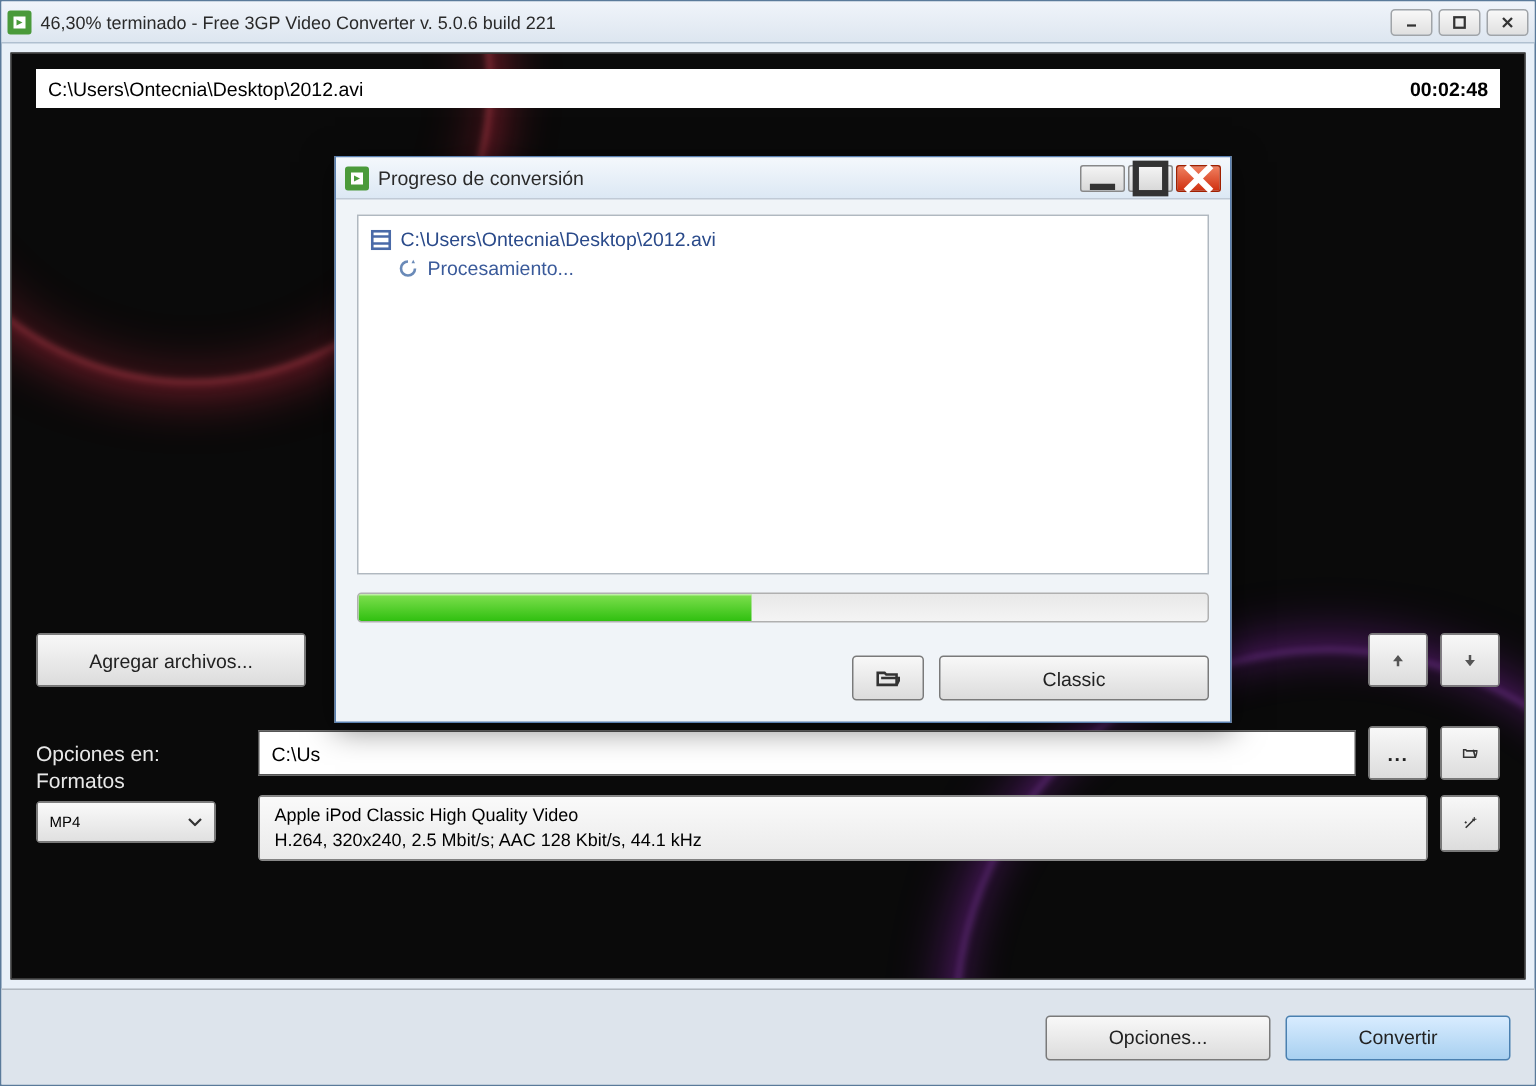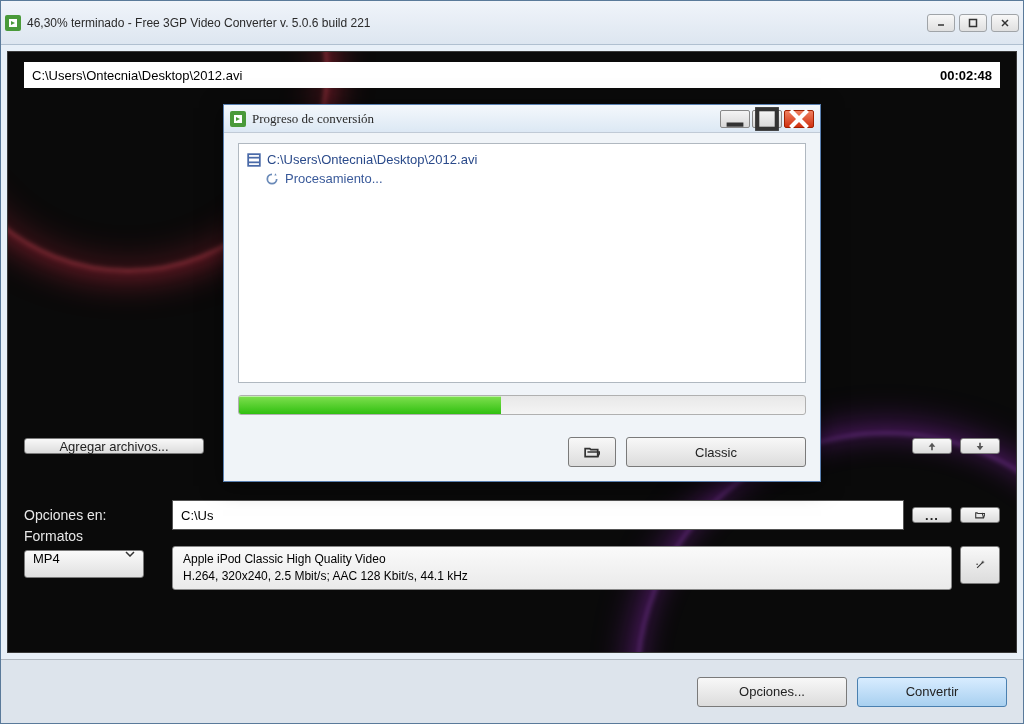--- a/index.html
+++ b/index.html
@@ -1,20 +1,20 @@
 <!DOCTYPE html>
 <html><head>
 <meta charset="utf-8">
 <style>
 * { box-sizing: border-box; margin: 0; padding: 0; font-family: "Segoe UI", Tahoma, sans-serif; }
 body { background: #d4e4f0; width: 1024px; height: 724px; overflow: hidden; position: relative; }
 
 
 .main-window { position: absolute; inset: 0; border: 1px solid #5a7a9a; background: #e8f0f8; display: flex; flex-direction: column; }
-.titlebar { height: 44px; background: linear-gradient(#f0f4fa, #dde6f0); display: flex; align-items: center; padding: 0 4px; border-bottom: 1px solid #b0c0d0; }
+.titlebar { height: 28px; background: linear-gradient(#f0f4fa, #dde6f0); display: flex; align-items: center; padding: 0 4px; border-bottom: 1px solid #b0c0d0; }
 .title-icon { width: 16px; height: 16px; background: #4a9a3a; border-radius: 2px; display: flex; align-items: center; justify-content: center; margin-right: 6px; }
 .title-icon svg { width: 10px; height: 10px; }
 .titlebar-text { flex: 1; font-size: 12px; color: #2a2a2a; }
 .win-controls { display: flex; gap: 4px; }
 .win-btn { width: 28px; height: 18px; border: 1px solid #a0a4a8; border-radius: 3px; background: linear-gradient(#f8f8f8, #e0e0e0); display: flex; align-items: center; justify-content: center; cursor: pointer; }
 .win-btn svg { width: 10px; height: 10px; }
 
 
 .content { flex: 1; margin: 6px; background: #0a0a0a; border: 1px solid #3a3a3a; position: relative; overflow: hidden; }
 .bg-circle1 { position: absolute; width: 400px; height: 400px; border-radius: 50%; border: 3px solid rgba(255,80,100,0.5); top: -180px; left: -80px; filter: blur(2px); box-shadow: 0 0 40px rgba(255,50,80,0.6), inset 0 0 40px rgba(255,50,80,0.3); }
@@ -23,37 +23,37 @@
 
 .pathbar { position: absolute; top: 10px; left: 16px; right: 16px; height: 26px; background: #fff; display: flex; align-items: center; padding: 0 8px; font-size: 13px; }
 .pathbar .path { flex: 1; color: #000; }
 .pathbar .time { color: #000; font-weight: 600; }
 
 
 .row { position: absolute; left: 16px; right: 16px; display: flex; align-items: center; gap: 8px; }
 .row1 { top: 386px; }
 .row2 { top: 448px; }
 .row3 { top: 476px; }
-.btn { height: 16px; padding: 0 14px; background: linear-gradient(#f8f8f8, #dcdcdc); border: 1px solid #7a7a7a; border-radius: 3px; font-size: 13px; color: #222; cursor: pointer; display: flex; align-items: center; justify-content: center; }
+.btn { height: 36px; padding: 0 14px; background: linear-gradient(#f8f8f8, #dcdcdc); border: 1px solid #7a7a7a; border-radius: 3px; font-size: 13px; color: #222; cursor: pointer; display: flex; align-items: center; justify-content: center; }
 .icon-btn { width: 40px; }
 .label { color: #e8e8e8; font-size: 14px; min-width: 140px; }
 .path-input { flex: 1; height: 30px; background: #fff; border: 1px solid #555; padding: 0 8px; font-size: 13px; display: flex; align-items: center; }
-.format-select { width: 120px; height: 28px; background: linear-gradient(#fafafa, #e0e0e0); border: 1px solid #7a7a7a; border-radius: 3px; padding: 0 8px; font-size: 13px; display: flex; align-items: flex-start; justify-content: space-between; cursor: pointer; }
+.format-select { width: 120px; height: 28px; background: linear-gradient(#fafafa, #e0e0e0); border: 1px solid #7a7a7a; border-radius: 3px; padding: 0 8px; font-size: 10px; display: flex; align-items: center; justify-content: space-between; cursor: pointer; }
 .format-info { flex: 1; background: linear-gradient(#fafafa, #eaeaea); border: 1px solid #888; border-radius: 3px; padding: 4px 10px; font-size: 12px; line-height: 1.4; }
 .spacer { flex: 1; }
 
 
 .footer { height: 64px; background: #dde4ec; border-top: 1px solid #b0b8c0; display: flex; align-items: center; justify-content: flex-end; padding: 0 16px; gap: 10px; }
 .footer .btn { height: 30px; min-width: 150px; }
 .btn-primary { background: linear-gradient(#d8ecff, #a8d0f0); border: 1px solid #4a80b0; }
 
 
 .dialog { position: absolute; left: 223px; top: 104px; width: 598px; background: #f0f4f8; border: 1px solid #5a80b0; box-shadow: 0 4px 20px rgba(0,0,0,0.5); }
 .dlg-title { height: 28px; background: linear-gradient(#f4f8fc, #dce8f4); display: flex; align-items: center; padding: 0 6px; border-bottom: 1px solid #c0cad6; }
-.dlg-title .titlebar-text { font-size: 13px; font-family: Liberation Serif, serif; }
+.dlg-title .titlebar-text { font-size: 13px; }
 .dlg-win-controls { display: flex; gap: 2px; }
 .dlg-win-btn { width: 30px; height: 18px; border: 1px solid #888; border-radius: 2px; background: linear-gradient(#f4f4f4, #d8d8d8); display: flex; align-items: center; justify-content: center; cursor: pointer; }
 .dlg-win-btn.close { background: linear-gradient(#f08060, #d03010); border-color: #a02000; }
 .dlg-win-btn.close svg { stroke: #fff; }
 .dlg-body { padding: 10px 14px; }
 .dlg-list { background: #fff; border: 1px solid #b0b8c0; height: 240px; padding: 6px 8px; font-size: 13px; overflow: auto; }
 .dlg-list .item { display: flex; align-items: center; gap: 6px; color: #2a4a8a; padding: 2px 0; }
 .dlg-list .item svg { width: 14px; height: 14px; flex-shrink: 0; }
 .dlg-list .sub { padding-left: 18px; color: #3a5a9a; align-items: center; }
 .progress-outer { margin-top: 12px; height: 20px; background: linear-gradient(#e8e8e8, #f4f4f4); border: 1px solid #b0b0b0; border-radius: 3px; overflow: hidden; }

